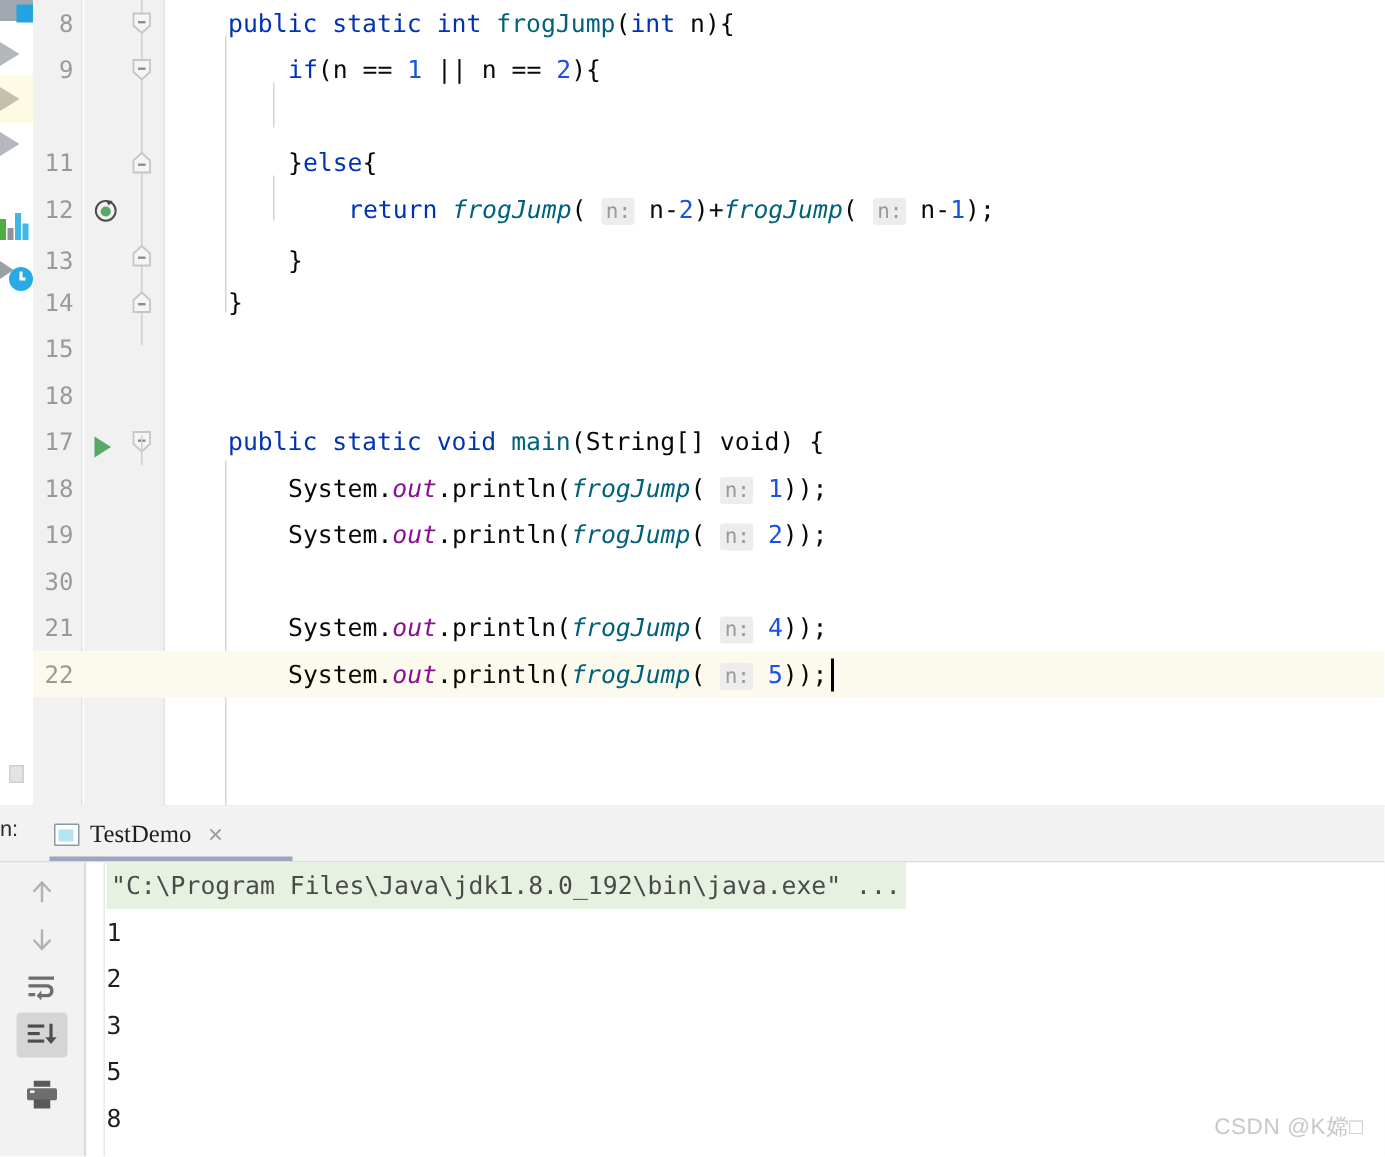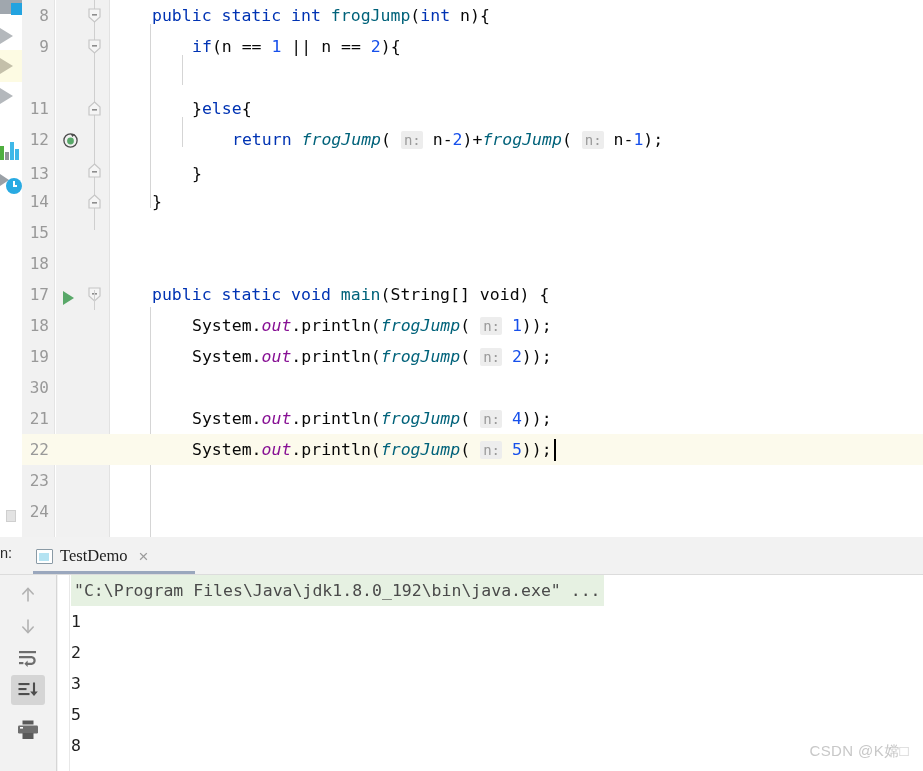--- a/index.html
+++ b/index.html
@@ -435,22 +435,20 @@
         <div class="cline" style="top: 158px;"><div class="lnum">13</div><div class="ccode" style="padding-left: 80px;"><span class="brc">}</span></div></div>
         <div class="cline" style="top: 186px;"><div class="lnum">14</div><div class="ccode" style="padding-left: 40px;"><span class="brc">}</span></div></div>
         <div class="cline" style="top: 217px;"><div class="lnum">15</div><div class="ccode" style="padding-left: 0px;"></div></div>
         <div class="cline" style="top: 248px;"><div class="lnum">18</div><div class="ccode" style="padding-left: 0px;"></div></div>
         <div class="cline" style="top: 279px;"><div class="lnum">17</div><div class="ccode" style="padding-left: 40px;"><span class="kw">public </span><span class="kw">static </span><span class="kw">void </span><span class="mth">main</span><span class="brc">(</span><span class="pln">String</span><span class="pln">[] void) </span><span class="brc">{</span></div></div>
         <div class="cline" style="top: 310px; padding-left: 44px;"><div class="lnum">18</div><div class="ccode" style="padding-left: 80px;"><span class="pln">System.</span><span class="fld">out</span><span class="pln">.println(</span><span class="mthi">frogJump</span><span class="brc">( </span><span class="hint">n:</span><span class="pln"> </span><span class="num">1</span><span class="pln">));</span></div></div>
         <div class="cline" style="top: 341px;"><div class="lnum">19</div><div class="ccode" style="padding-left: 80px;"><span class="pln">System.</span><span class="fld">out</span><span class="pln">.println(</span><span class="mthi">frogJump</span><span class="brc">( </span><span class="hint">n:</span><span class="pln"> </span><span class="num">2</span><span class="pln">));</span></div></div>
         <div class="cline" style="top: 372px;"><div class="lnum">30</div></div>
         <div class="cline" style="top: 403px;"><div class="lnum">21</div><div class="ccode" style="padding-left: 80px;"><span class="pln">System.</span><span class="fld">out</span><span class="pln">.println(</span><span class="mthi">frogJump</span><span class="brc">( </span><span class="hint">n:</span><span class="pln"> </span><span class="num">4</span><span class="pln">));</span></div></div>
         <div class="cline current" style="top: 434px;"><div class="lnum">22</div><div class="ccode" style="padding-left: 80px;"><span class="pln">System.</span><span class="fld">out</span><span class="pln">.println(</span><span class="mthi">frogJump</span><span class="brc">( </span><span class="hint">n:</span><span class="pln"> </span><span class="num">5</span><span class="pln">));</span></div><div class="caret" style="left: 532px;"></div></div>
-        <div class="cline" style="top: 465px;"><div class="lnum">23</div><div class="ccode" style="padding-left: 0px;"></div></div>
-        <div class="cline" style="top: 496px;"><div class="lnum">24</div><div class="ccode" style="padding-left: 0px;"></div></div>
       </div>
   </div>
 
   <div class="mini-box"></div>
 
   <div class="h-divider"></div>
 
   <div class="run-panel"></div>
 
   <div class="run-label">n:</div>

